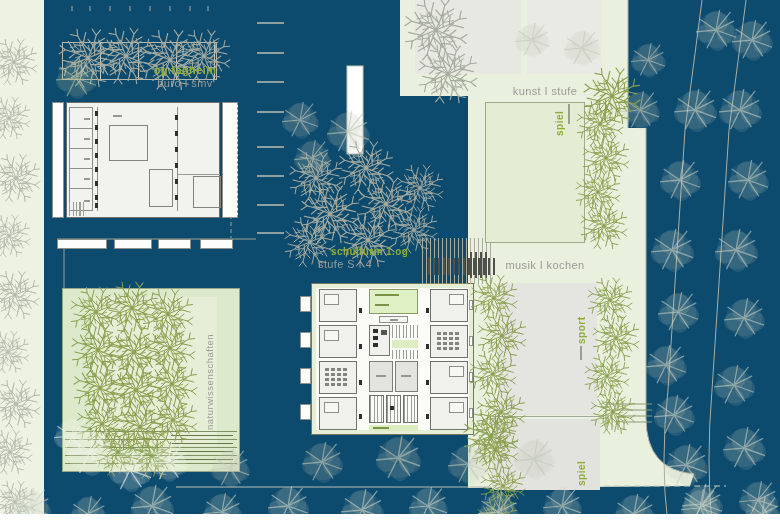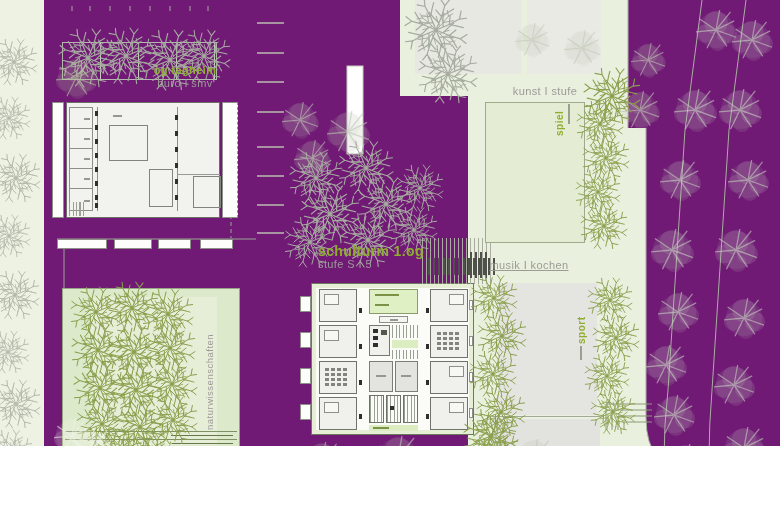--- a/index.html
+++ b/index.html
@@ -1,16 +1,16 @@
 <!DOCTYPE html>
 <html><head>
 <meta charset="utf-8">
 <style>
   html,body{margin:0;padding:0;background:#fff;}
-  #plan{position:relative;width:780px;height:446px;background:#701a75;overflow:hidden;
+  #plan{position:relative;width:780px;height:514px;background:#0c4a6e;overflow:hidden;
         font-family:"Liberation Sans",sans-serif;outline:1px solid #c9c9c4;}
   #plan svg{position:absolute;left:0;top:0;pointer-events:none;}
   .abs{position:absolute;}
   .bx{position:absolute;box-sizing:border-box;border:1px solid #8f8f8a;background:#fdfdfb;}
   .rm{position:absolute;box-sizing:border-box;border:1px solid #72726d;background:#f0f0ec;}
   .wb{position:absolute;box-sizing:border-box;border:1px solid #8f8f8a;background:#f7f7f4;}
   .dk{position:absolute;width:3px;height:5px;background:#2e2e2c;}
   .tb{position:absolute;height:2px;background:#95988f;}
   .tbg{position:absolute;height:2px;background:#7d9147;}
   .hv{background:repeating-linear-gradient(90deg,#9aa093 0 1px,transparent 1px 3.5px);}
@@ -393,25 +393,25 @@
       <use href="#sym-fluffy" transform="translate(398,458) scale(2.000)" class="fg"></use>
       <use href="#sym-fluffy" transform="translate(468,464) scale(1.818)" class="fg"></use>
       <use href="#sym-fluffy" transform="translate(534,459) scale(1.818)" class="fg"></use>
     </svg>
 
   <div class="lbl" style="left:148px;top:64px;width:74px;text-align:center;">
     <div class="t1" style="color: rgb(143, 174, 47);">og tagheim</div>
     <div class="t2" style="color: rgb(155, 155, 151);">büro I smv</div>
   </div>
   <div class="lbl" style="left:318px;top:245px;width:110px;">
-    <div class="t1" style="font-size: 14px; color: rgb(143, 174, 47);">schulturm 1.og</div>
-    <div class="t2" style="color: rgb(155, 155, 151);">stufe S I 5</div>
+    <div class="t1" style="font-size: 10px; color: rgb(143, 174, 47); padding-left: 13px;">schulturm 1.og</div>
+    <div class="t2" style="color: rgb(155, 155, 151);">stufe S I 4</div>
   </div>
   <div class="lbl t2" style="left: 500px; top: 85px; width: 90px; text-align: center; color: rgb(155, 155, 151);">kunst I stufe</div>
-  <div class="lbl t2" style="left: 481px; top: 259px; width: 96px; text-align: center; color: rgb(155, 155, 151); text-decoration: underline;">musik I kochen</div>
+  <div class="lbl t2" style="left: 497px; top: 259px; width: 96px; text-align: center; color: rgb(155, 155, 151);">musik I kochen</div>
   <div class="vlabel" style="left: 204px; top: 326px; height: 104px; font-size: 9.5px; font-weight: 400; color: rgb(155, 155, 151);">naturwissenschaften</div>
   <div class="vlabel" style="left: 554px; top: 100px; height: 36px; color: rgb(143, 174, 47);">spiel</div>
   <div class="abs" style="left:568px;top:104px;width:1.5px;height:20px;background:#9aa08f;"></div>
   <div class="vlabel" style="left: 576px; top: 288px; height: 56px; color: rgb(143, 174, 47);">sport</div>
   <div class="abs" style="left:580px;top:346px;width:1.5px;height:14px;background:#9aa08f;"></div>
   <div class="vlabel" style="left: 576px; top: 444px; height: 42px; color: rgb(143, 174, 47);">spiel</div>
 
 </div>
 
 </body></html>

